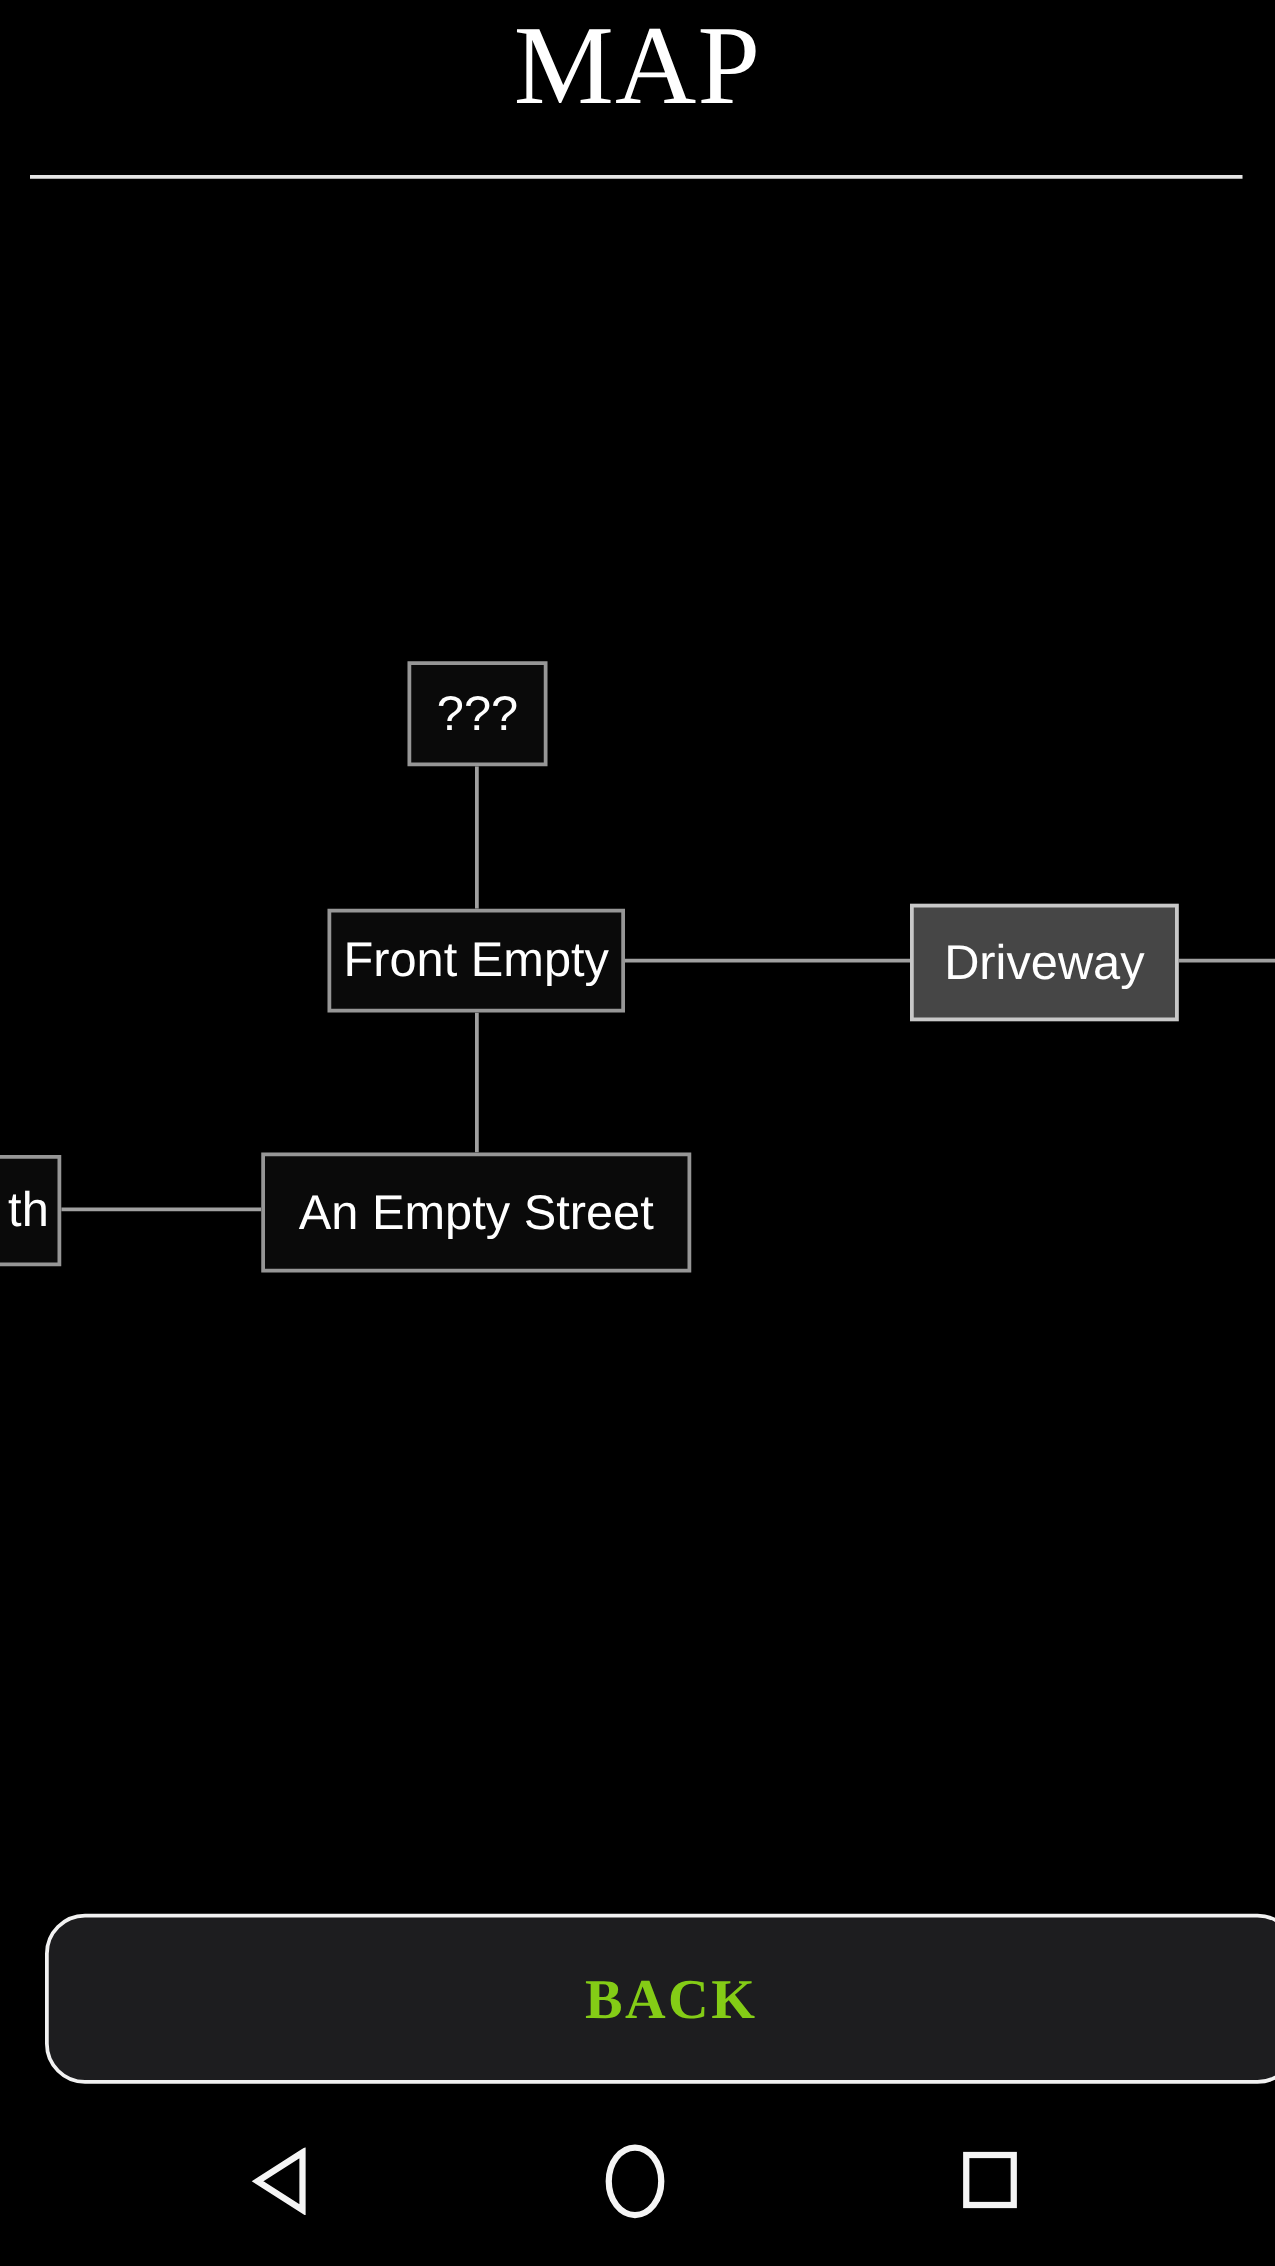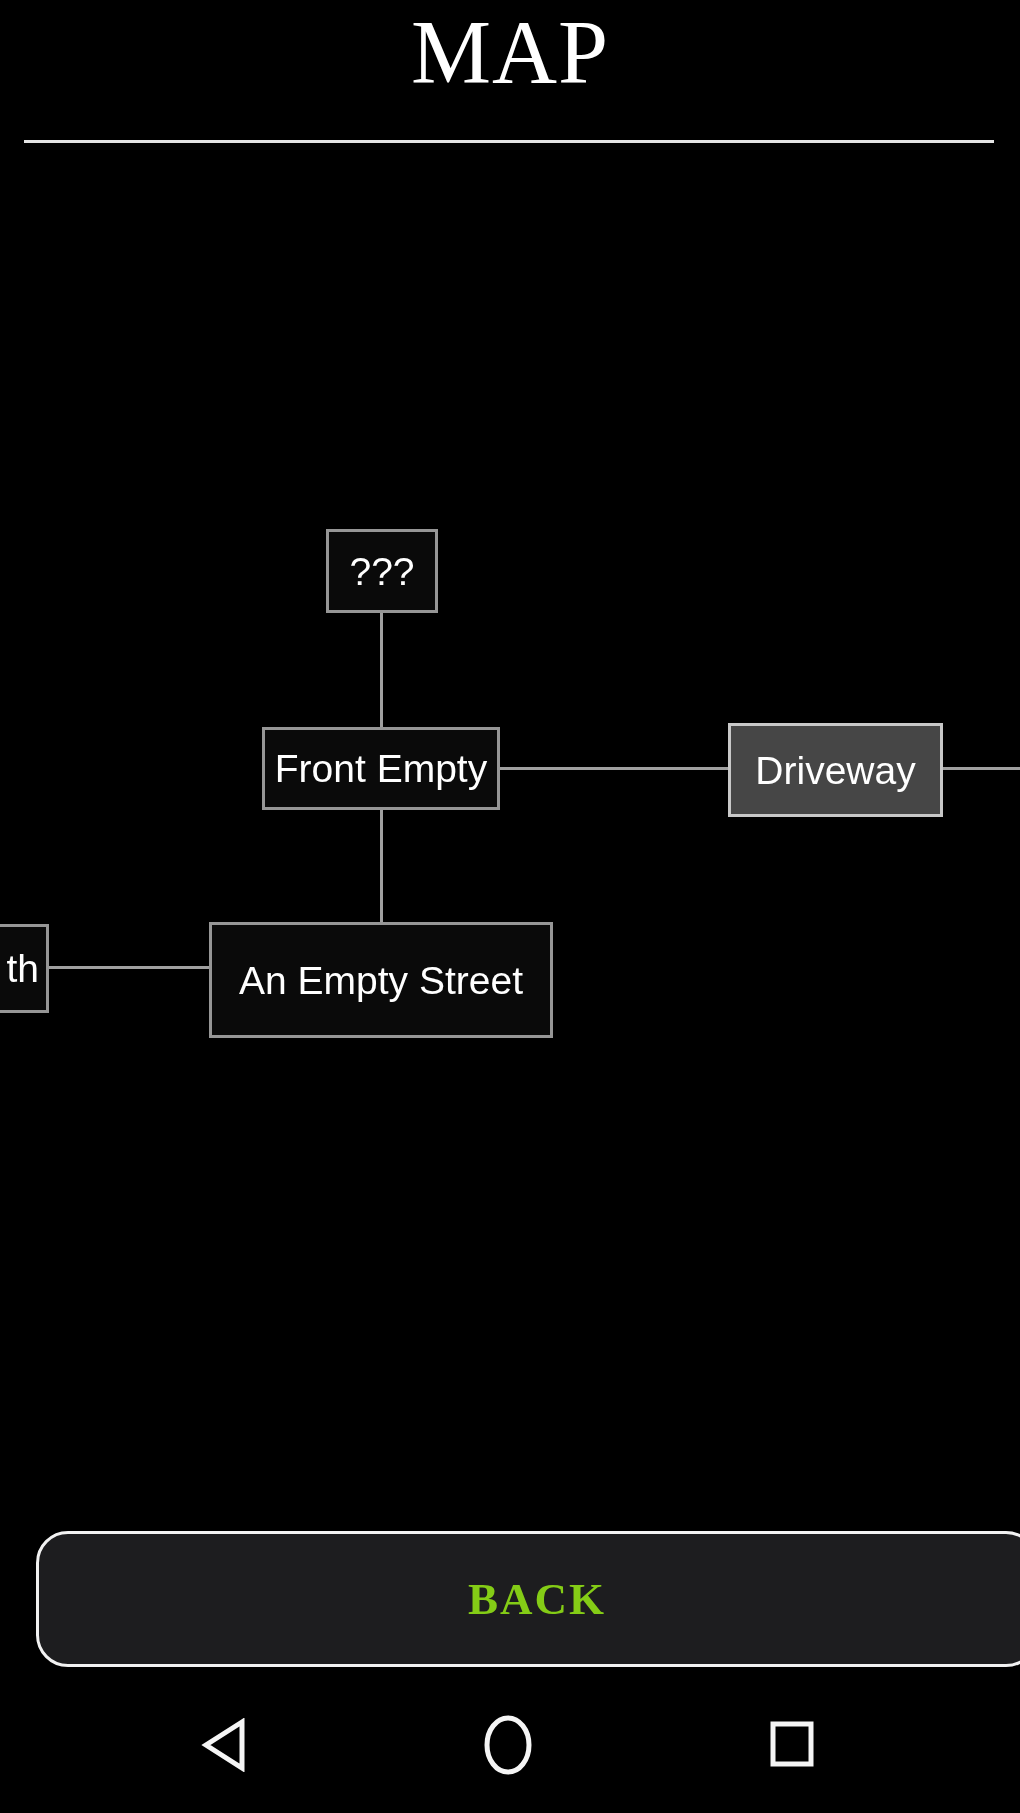--- a/index.html
+++ b/index.html
@@ -129,21 +129,21 @@
       <div class="edge" style="left: 49px; top: 966px; width: 160px; height: 3px; background: rgb(160, 160, 160);"></div>
       <div class="node" style="left: 326px; top: 529px; width: 112px; height: 84px;">
         <span>???</span>
       </div>
       <div class="node" style="left: 262px; top: 727px; width: 238px; height: 83px;">
         <span>Front Empty</span>
       </div>
       <div class="node highlighted" style="left: 728px; top: 723px; width: 215px; height: 94px;">
         <span>Driveway</span>
       </div>
-      <div class="node" style="left: 209px; top: 922px; width: 344px; height: 116px; text-align: center;">
+      <div class="node" style="left: 209px; top: 922px; width: 344px; height: 96px; text-align: center;">
         <span>An Empty Street</span>
       </div>
       <div class="node partial" style="left: -161px; top: 924px; width: 210px; height: 89px;">
         <span>th</span>
       </div>
     </div>
 
   <div class="back-btn">BACK</div>
 
   <div class="nav-bar">

